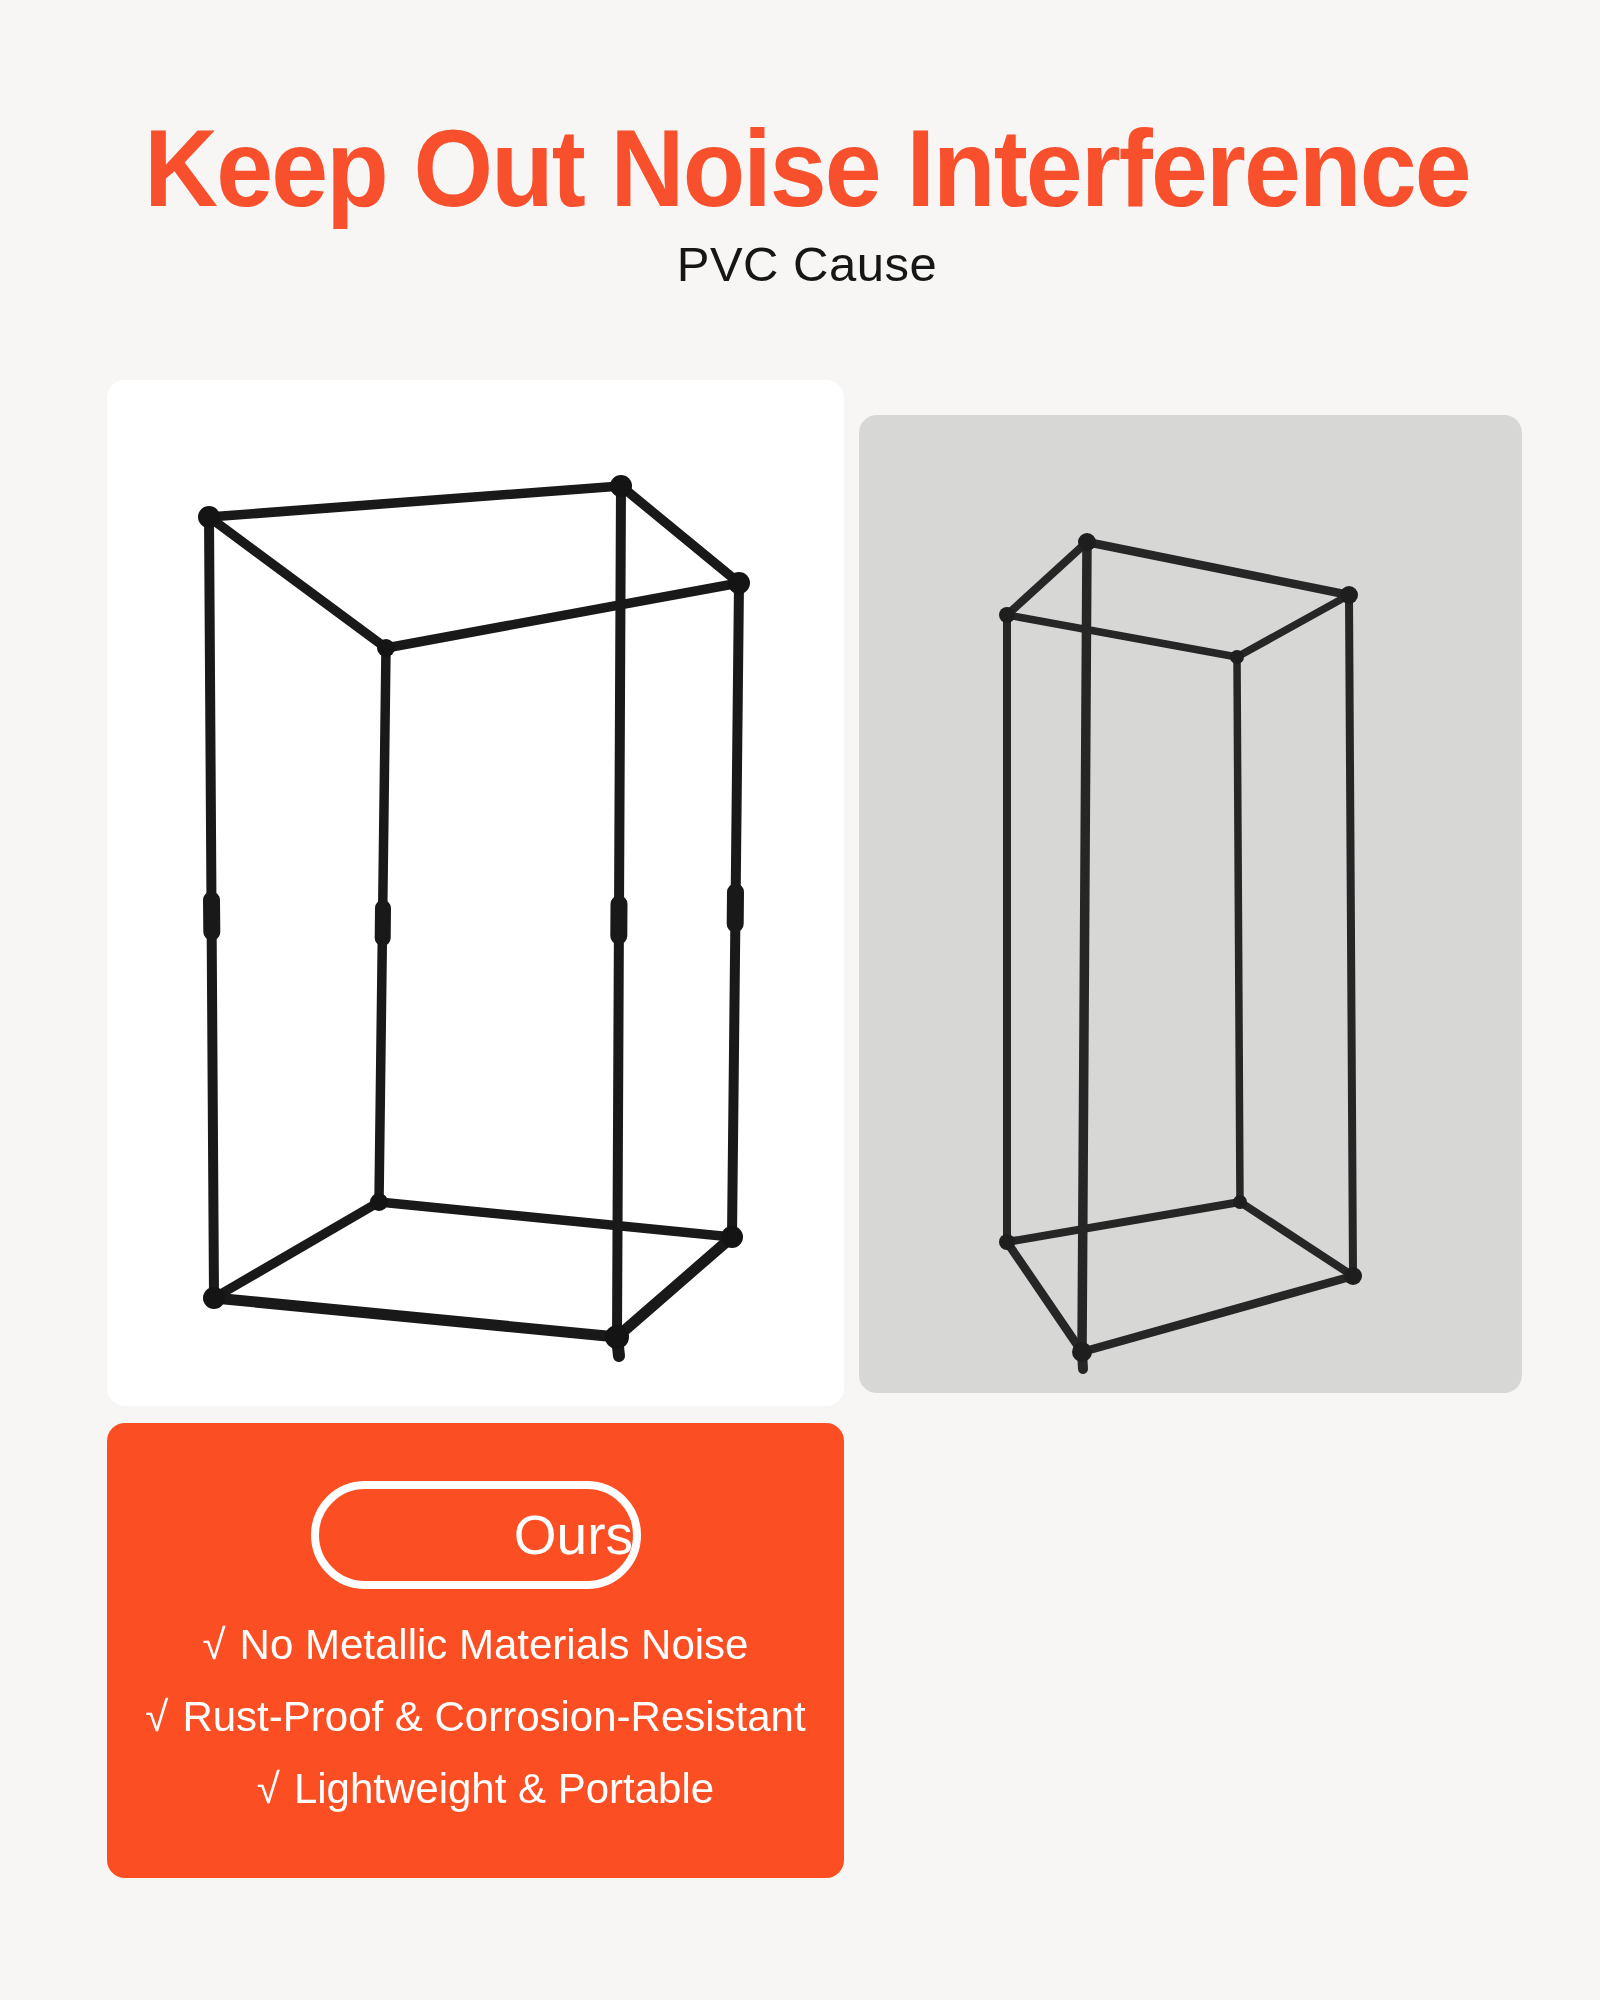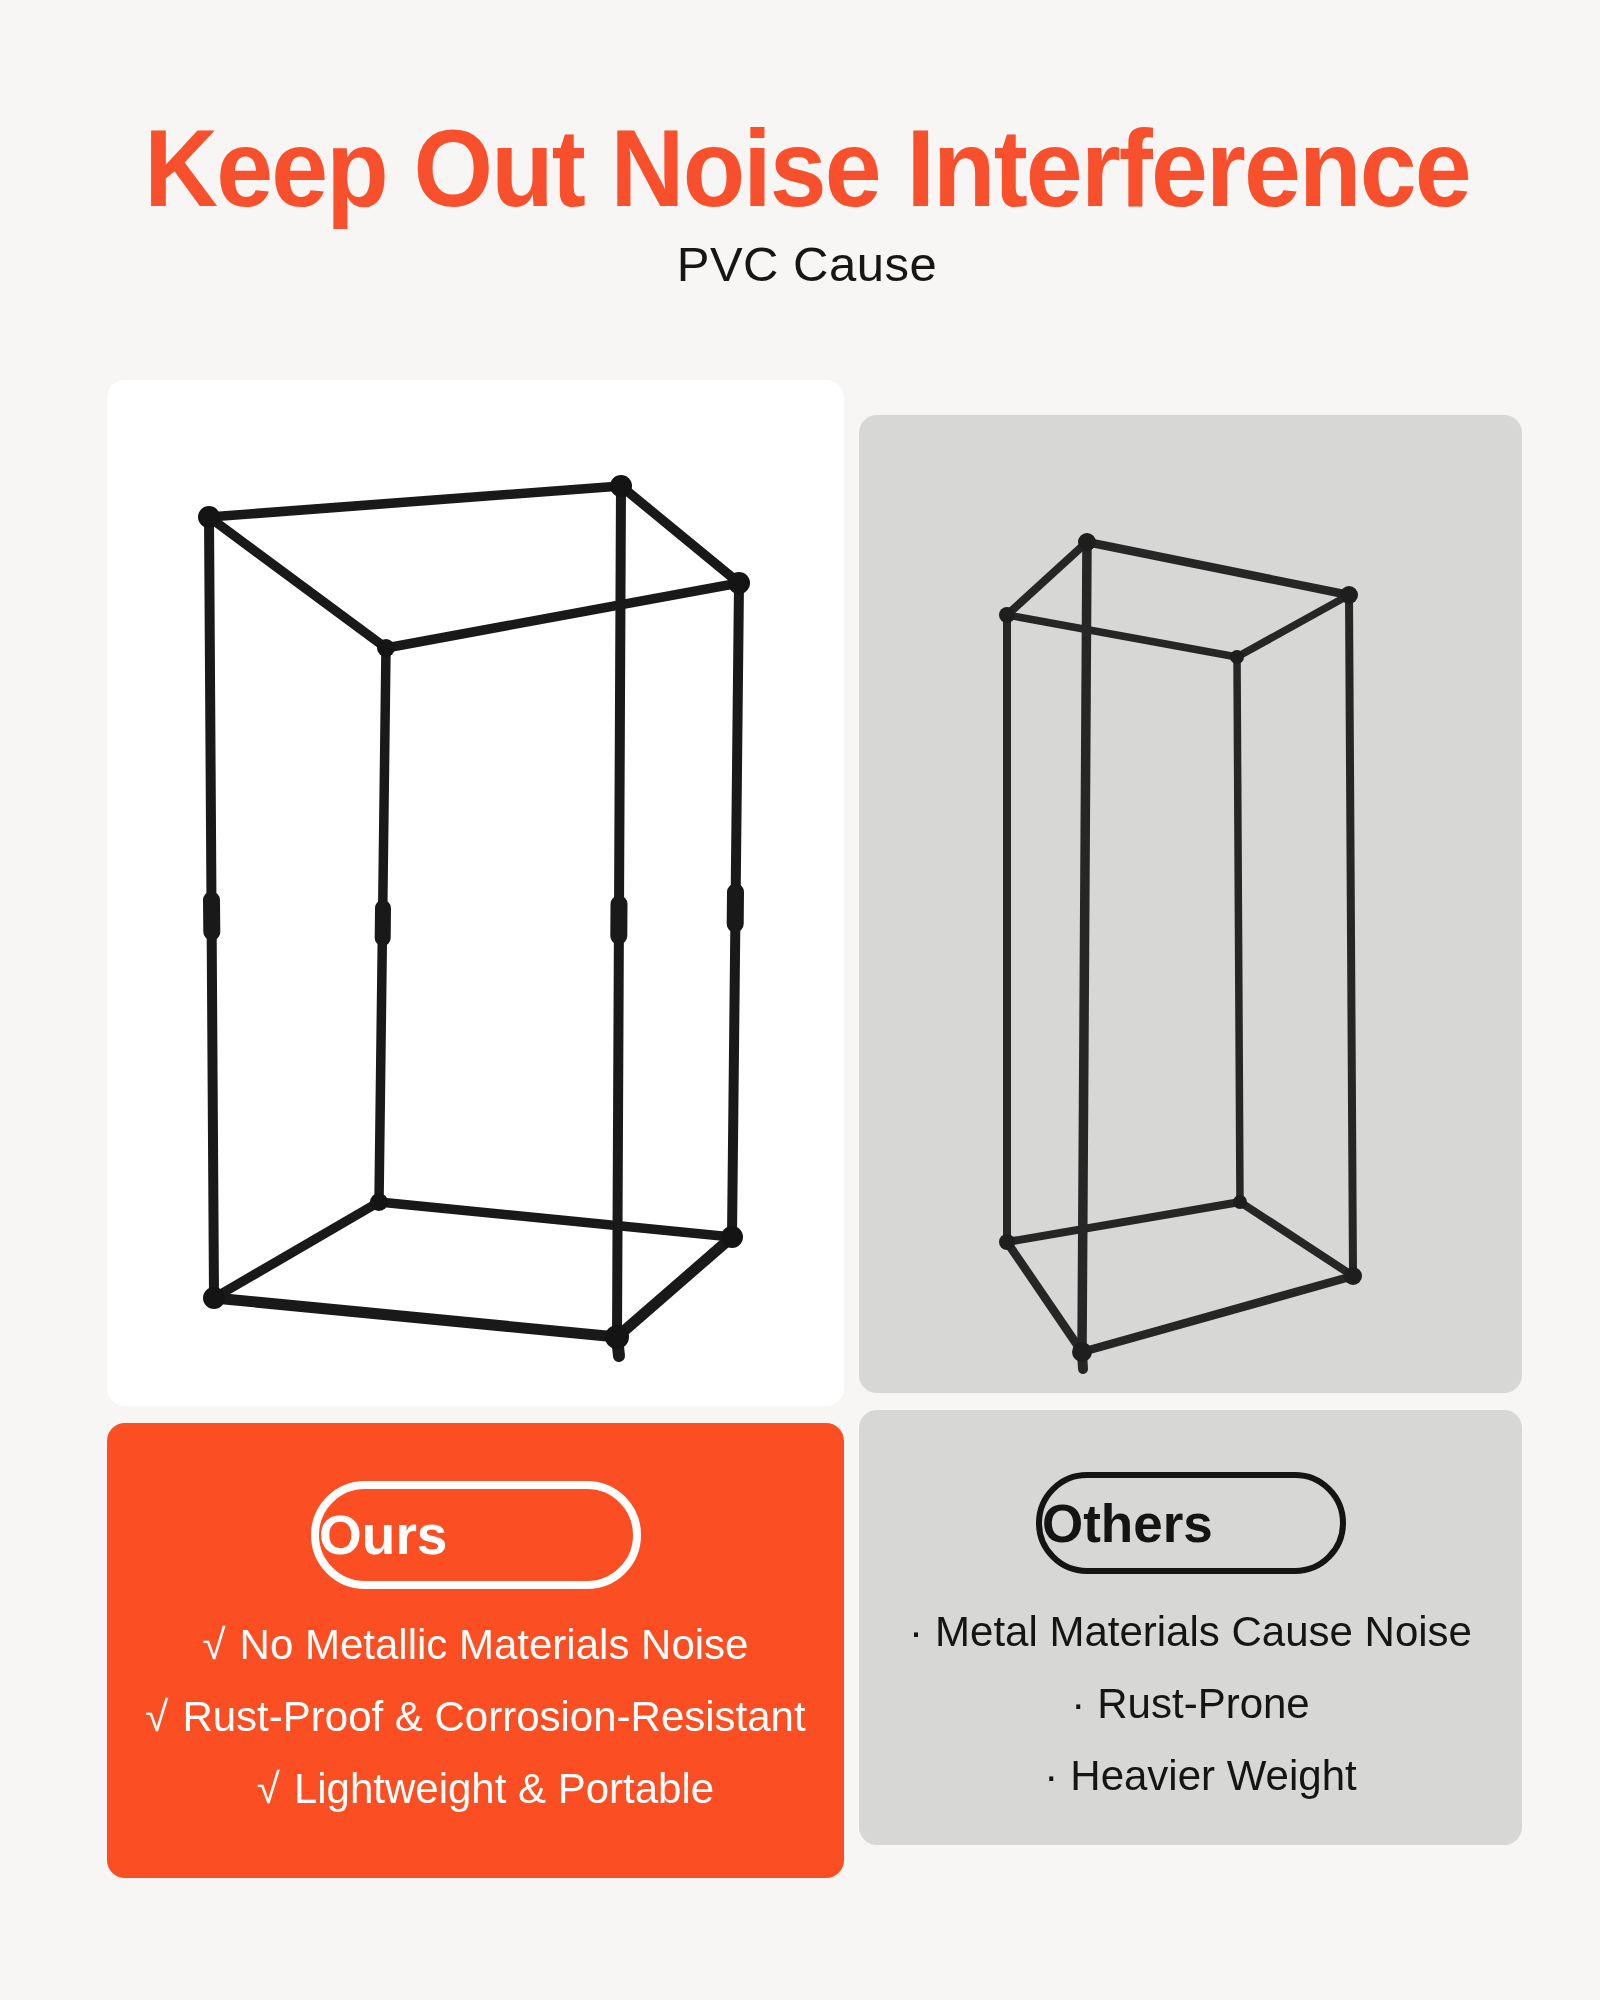--- a/index.html
+++ b/index.html
@@ -29,23 +29,23 @@
   .panel{position:absolute;border-radius:18px;box-sizing:border-box;}
   .p-ours-img   {left:100px;top:380px; width:737px;height:1026px;background:#FFFFFF;}
   .p-others-img {left:852px;top:415px; width:663px;height:978px;}
   .p-ours-text  {left:100px;top:1423px;width:737px;height:455px;}
   .p-others-text{left:852px;top:1410px;width:663px;height:435px;}
 
   .panel svg{position:absolute;left:0;top:0;width:100%;height:100%;display:block;}
 
   
   .pill{
-    position:absolute;display:flex;align-items:center;justify-content:flex-start;
+    position:absolute;display:flex;align-items:center;justify-content:flex-end;
     border-radius:70px;box-sizing:border-box;
-    font-weight:700;white-space:nowrap;
+    font-weight:400;white-space:nowrap;
   }
   .pill-ours{
     left:204px;top:58px;width:330px;height:108px;
     border:8px solid #FFFFFF;color:#FFFFFF;font-size:55px;
   }
   .pill-others{
     left:177px;top:62px;width:310px;height:102px;
     border:6px solid #141414;color:#141414;font-size:53px;
   }
 
@@ -164,30 +164,14 @@
       </div>
       <div class="row row-2">
         <span class="marker">√</span><span>Rust-Proof &amp; Corrosion-Resistant</span>
       </div>
       <div class="row row-3">
         <span class="marker">√</span><span>Lightweight &amp; Portable</span>
       </div>
     </div>
   </section>
 
-  <section class="panel p-others-text" style="background:#D7D7D6;">
-    <div class="pill pill-others">
-      <span>Others</span>
-    </div>
-    <div class="rows-others">
-      <div class="row row-1">
-        <span class="marker">·</span><span>Metal Materials Cause Noise</span>
-      </div>
-      <div class="row row-2">
-        <span class="marker">·</span><span>Rust-Prone</span>
-      </div>
-      <div class="row row-3">
-        <span class="marker">·</span><span>Heavier Weight</span>
-      </div>
-    </div>
-  </section>
 
 </div>
 
 </body></html>

